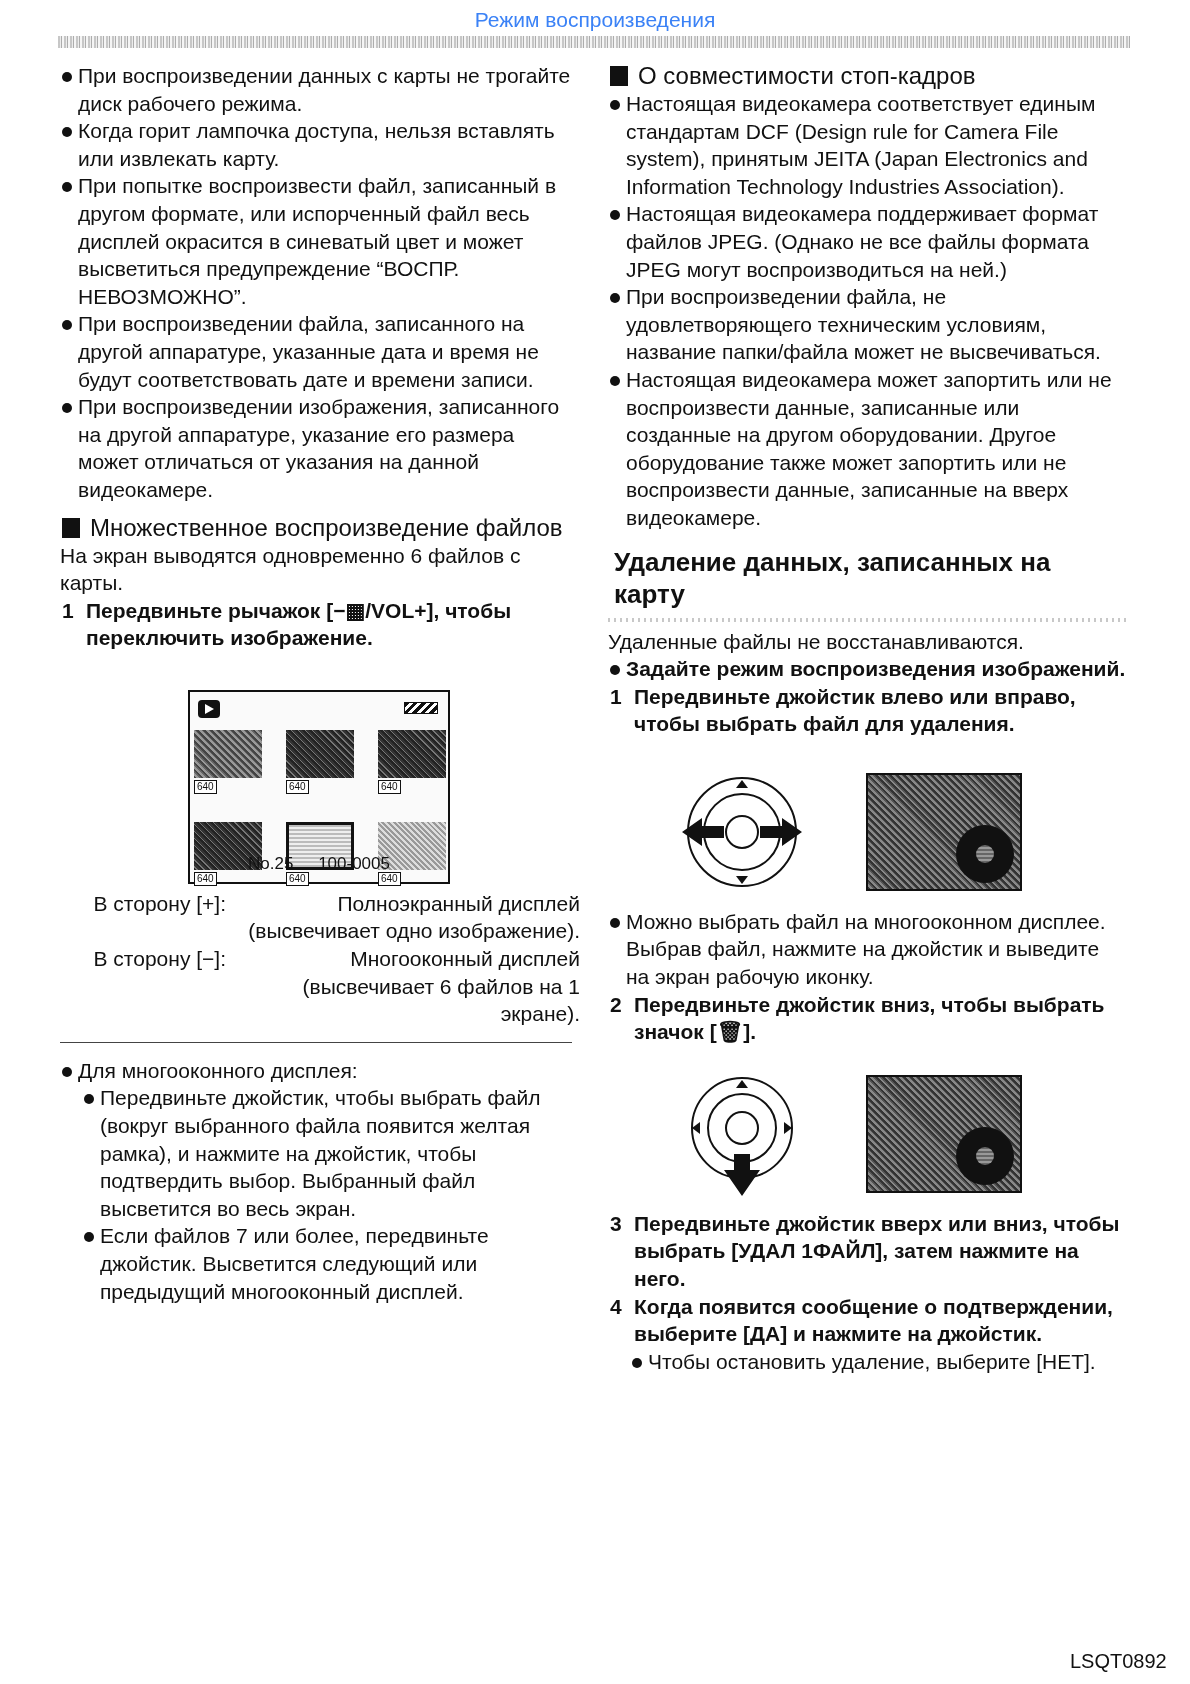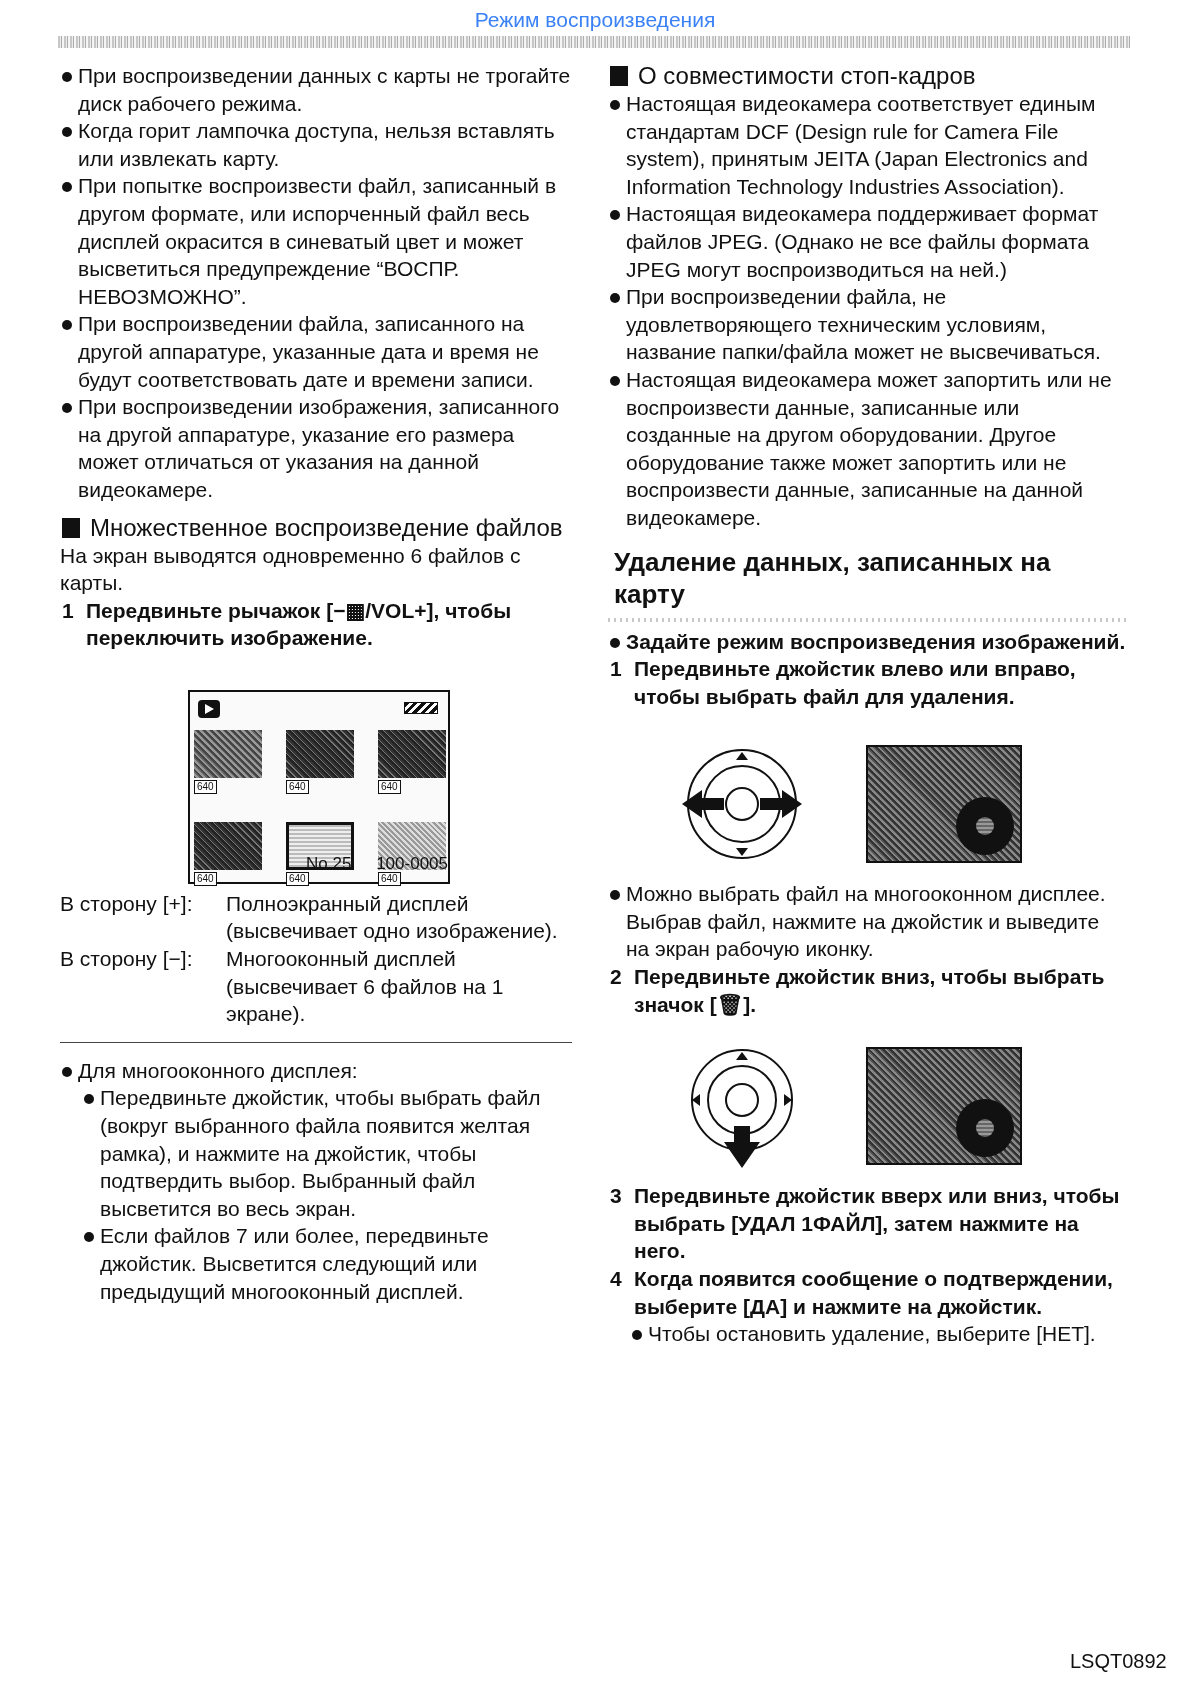--- a/index.html
+++ b/index.html
@@ -33,41 +33,41 @@
   .step { position: relative; padding-left: 26px; font-weight: bold; margin: 0; }
   .step .num { position: absolute; left: 2px; top: 0; }
   .plain { margin: 0; }
   .bold { font-weight: bold; }
   .italic-head {
     font-weight: bold; font-size: 26px; line-height: 32px; margin: 14px 0 0 6px;
   }
   .dotted-rule { height: 4px; margin: 8px 0 6px 0;
     background: repeating-linear-gradient(90deg, #c8c8c8 0 2px, transparent 2px 6px); }
   .rule { height: 1px; background: #444; margin: 14px 0 14px 0; width: 512px; }
-  .def-row { display: flex; margin: 0; }
+  .def-row { display: flex; margin: 0; text-align: right; }
   .def-key { width: 166px; flex: none; }
   .def-val { flex: 1; }
 
   
   .lcd {
     position: relative; margin: 38px 0 6px 128px; width: 258px; height: 190px;
     border: 2px solid #111; background: #fafafa;
   }
   .lcd .play-icon { position: absolute; left: 8px; top: 8px; width: 22px; height: 18px; background:#111; border-radius: 4px; }
   .lcd .play-icon::after { content:""; position:absolute; left:7px; top:4px; border-left: 9px solid #fff; border-top:5px solid transparent; border-bottom:5px solid transparent; }
   .lcd .battery { position: absolute; right: 10px; top: 10px; width: 32px; height: 10px; border: 1.5px solid #111;
     background: repeating-linear-gradient(135deg, #111 0 3px, #fff 3px 6px); }
   .thumbs { position: absolute; left: 4px; top: 38px; display: grid; grid-template-columns: repeat(3, 68px); column-gap: 16px; row-gap: 4px; gap: 24px; }
   .thumb-cell { height: 68px; position: relative; }
   .thumb { width: 68px; height: 48px; background: repeating-linear-gradient(45deg,#444 0 2px,#999 2px 4px,#666 4px 5px); }
   .thumb.dark { background: repeating-linear-gradient(45deg,#222 0 2px,#777 2px 3px,#333 3px 5px); }
   .thumb.light { background: repeating-linear-gradient(45deg,#999 0 2px,#ddd 2px 4px); }
   .thumb.selected { border: 3px solid #111; box-sizing: border-box; background: repeating-linear-gradient(0deg,#bbb 0 2px,#eee 2px 4px); }
   .size-tag { position: absolute; left: 0; top: 50px; font-size: 10px; line-height: 12px; border: 1px solid #111; padding: 0 2px; background:#fff; }
-  .lcd-footer { position: absolute; left: 0; right: 0; bottom: 4px; text-align: right; font-size: 17px; word-spacing: 20px; }
+  .lcd-footer { position: absolute; left: 0; right: 0; bottom: 4px; text-align: center; font-size: 17px; word-spacing: 20px; }
 
   
   .fig-row { display: flex; align-items: center; margin: 30px 0 12px 70px; gap: 60px; }
   .joystick { width: 128px; height: 128px; position: relative; }
   .photo { width: 152px; height: 114px; border: 2px solid #111;
     background: repeating-linear-gradient(45deg,#333 0 2px,#888 2px 4px,#555 4px 5px); position: relative; }
   .photo .ring { position: absolute; right: 6px; bottom: 6px; width: 58px; height: 58px; border-radius: 50%; background: #111; }
   .photo .ring::after { content:""; position:absolute; left:20px; top:20px; width:18px; height:18px; border-radius:50%; background: repeating-linear-gradient(0deg,#666 0 2px,#999 2px 4px); }
 
   .page-num { position: absolute; left: 1072px; top: 1686px; font-family: "Liberation Serif", serif; font-style: italic; font-weight: bold; font-size: 24px; }
@@ -148,24 +148,25 @@
 </div>
 
 <div class="col col-right">
   <div class="sec-head" style="margin-top:0">
     <span class="sq"></span>
     <span>О совместимости стоп-кадров</span>
   </div>
   <p class="bullet">Настоящая видеокамера соответствует единым стандартам DCF (Design rule for Camera File system), принятым JEITA (Japan Electronics and Information Technology Industries Association).</p>
   <p class="bullet">Настоящая видеокамера поддерживает формат файлов JPEG. (Однако не все файлы формата JPEG могут воспроизводиться на ней.)</p>
   <p class="bullet">При воспроизведении файла, не удовлетворяющего техническим условиям, название папки/файла может не высвечиваться.</p>
-  <p class="bullet">Настоящая видеокамера может запортить или не воспроизвести данные, записанные или созданные на другом оборудовании. Другое оборудование также может запортить или не воспроизвести данные, записанные на данной видеокамере.</p>
+  <p class="bullet">Настоящая видеокамера может запортить или не воспроизвести данные, записанные или созданные на другом оборудовании. Другое оборудование также может запортить или не воспроизвести данные, записанные на вверх видеокамере.</p>
 
   <div class="italic-head">Удаление данных, записанных на карту</div>
   <div class="dotted-rule"></div>
+  <p class="plain">Удаленные файлы не восстанавливаются.</p>
   <p class="bullet bold">Задайте режим воспроизведения изображений.</p>
   <p class="step">
     <span class="num">1</span>
     <span>Передвиньте джойстик влево или вправо, чтобы выбрать файл для удаления.</span>
   </p>
 
   <div class="fig-row">
     <svg class="joystick" viewBox="0 0 128 128">
       <circle cx="64" cy="64" r="54" fill="none" stroke="#111" stroke-width="2"></circle>
       <circle cx="64" cy="64" r="38" fill="none" stroke="#111" stroke-width="2"></circle>

